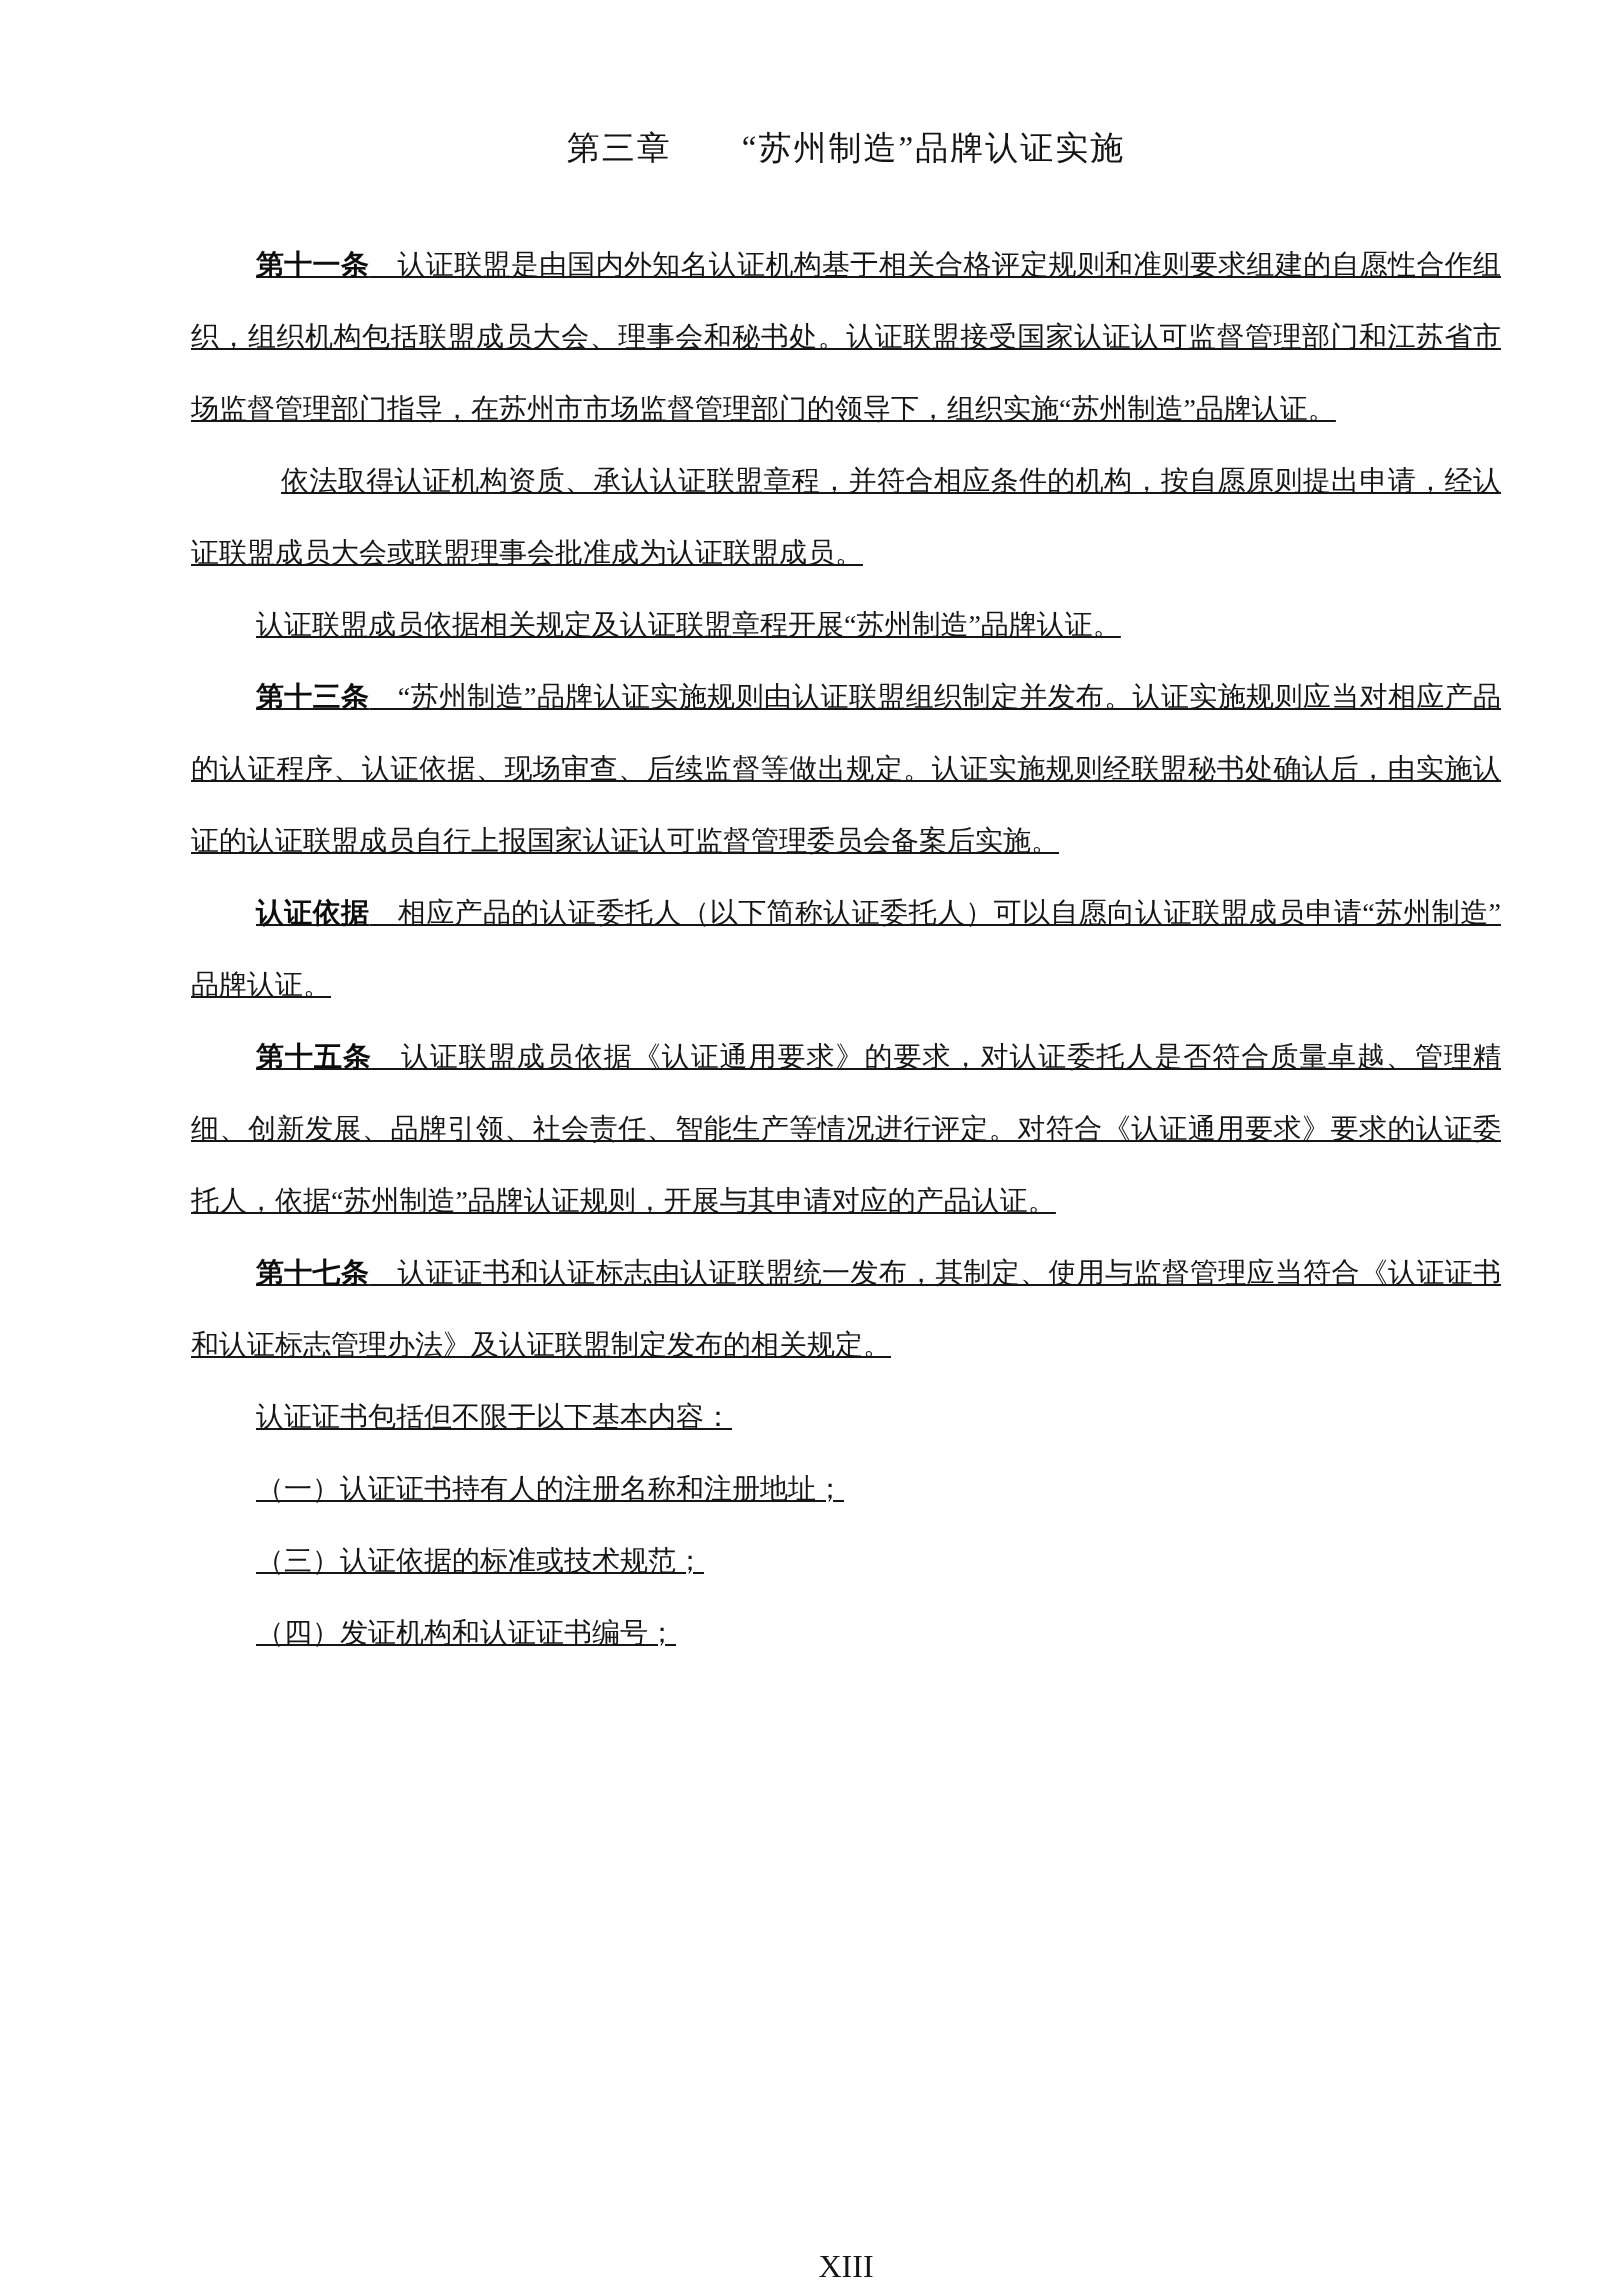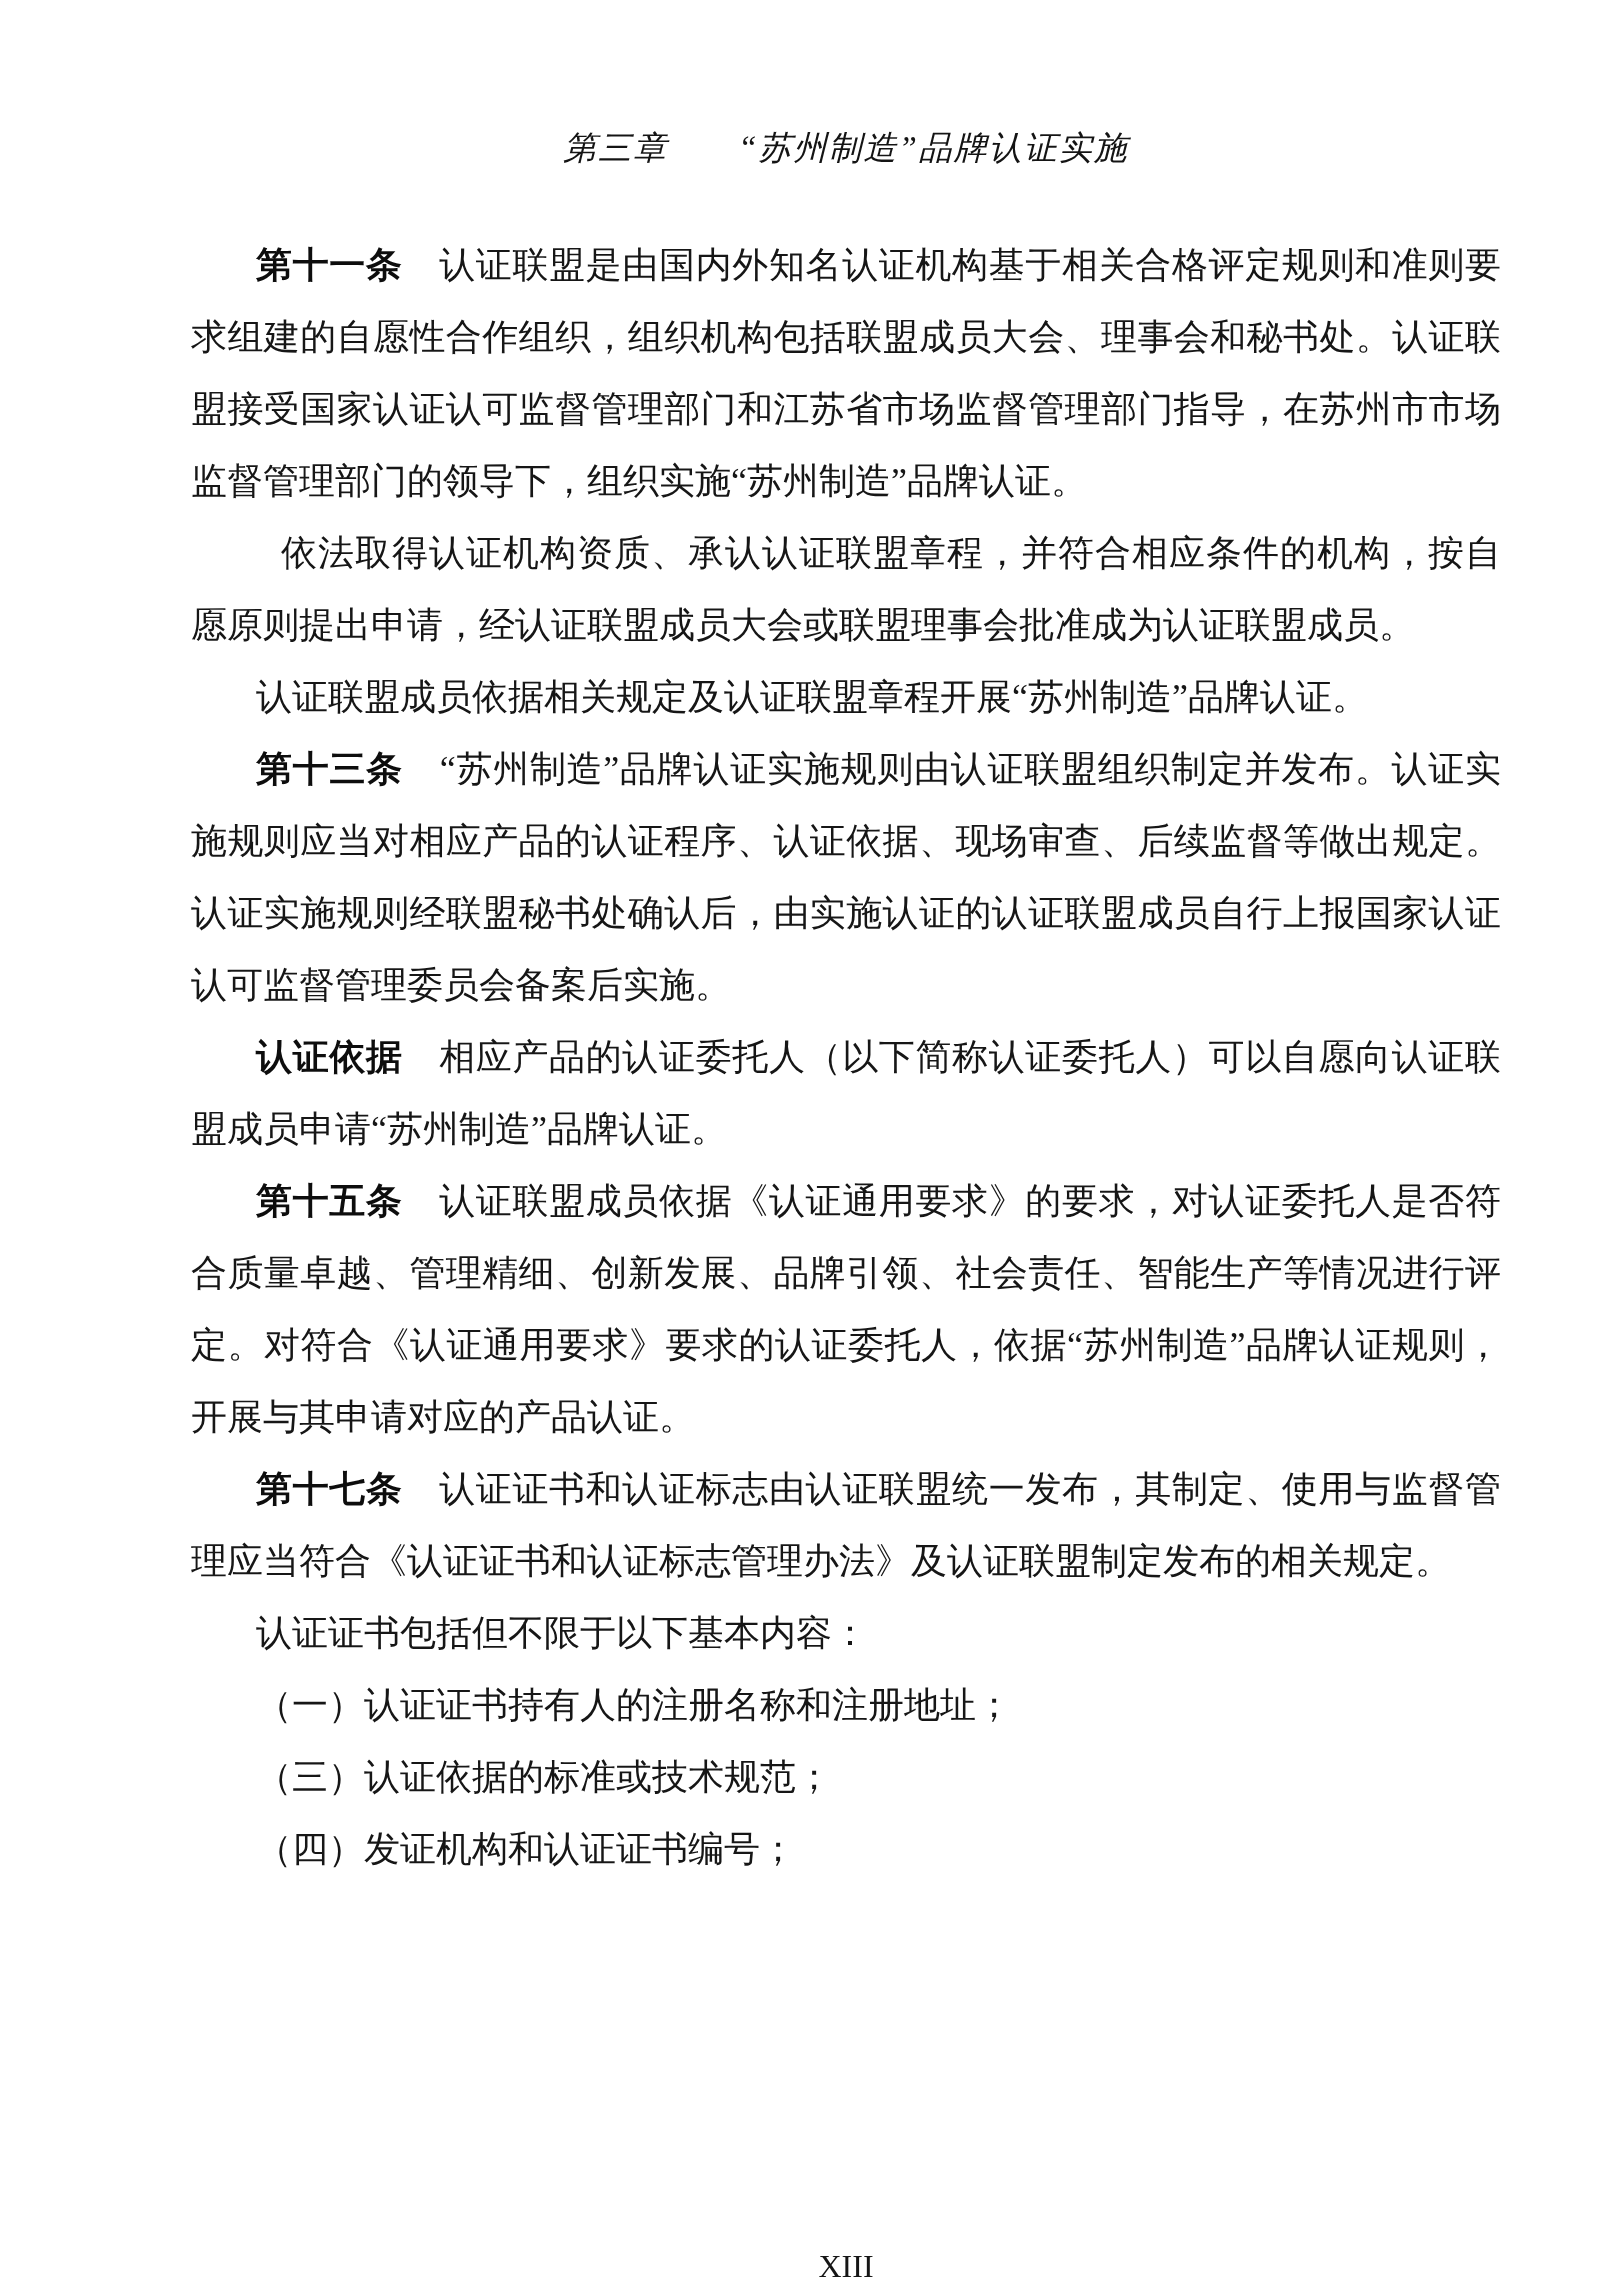--- a/index.html
+++ b/index.html
@@ -20,32 +20,32 @@
   .content {
     position: absolute;
     left: 191px;
     top: 125px;
     width: 1310px;
   }
   .doc-title {
     text-align: center;
     font-size: 33px;
     line-height: 47px;
-    font-style: italic;          
     letter-spacing: 2px;
     white-space: pre;            
     color: #141414;
   }
   .body-text {
     margin-top: 57px;
-    font-size: 36px;
+    font-size: 28px;
     line-height: 72px;
     text-align: justify;
     text-justify: inter-ideograph;
     color: #161616;
+    text-decoration: underline;
   }
   .body-text p {
     margin: 0;
     padding: 0;
     text-indent: 65px;           
   }
   .body-text p.deep {
     text-indent: 90px;           
   }
   .art {

